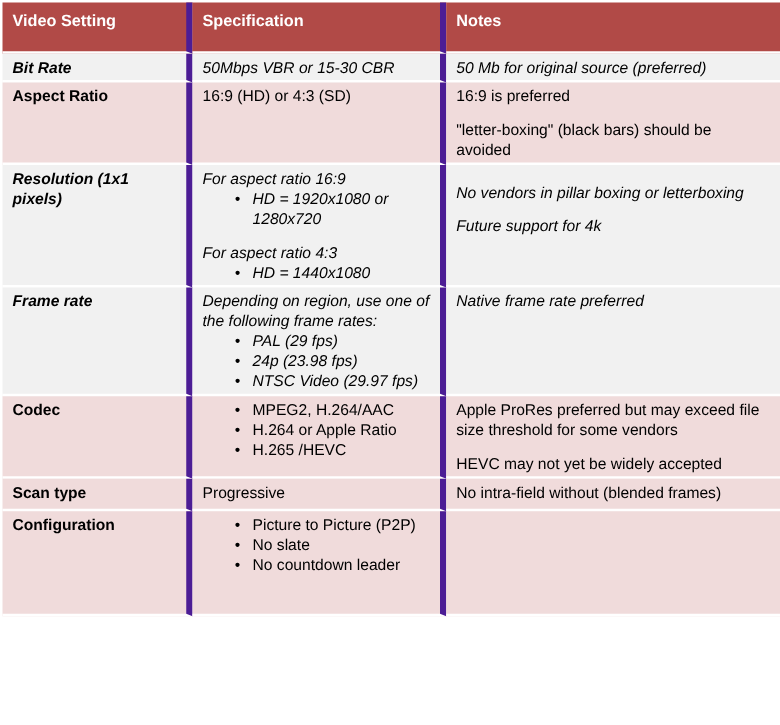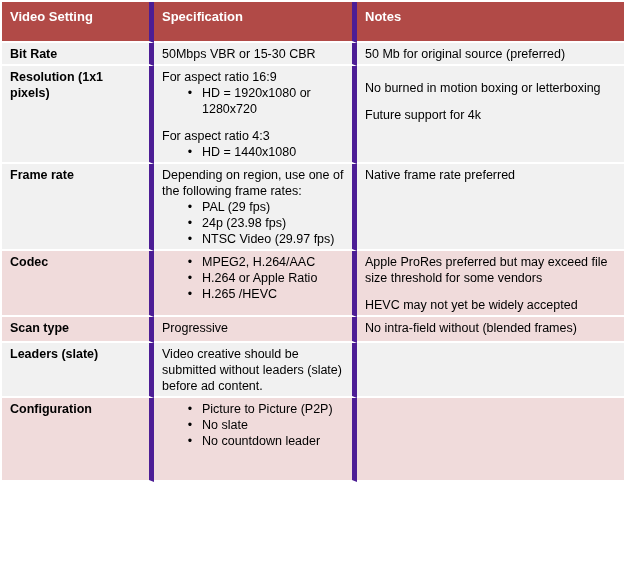--- a/index.html
+++ b/index.html
@@ -23,21 +23,21 @@
     border-bottom: 2px solid #ffffff;
     font-size: 12.5px; line-height: 16px;
     overflow: hidden;
   }
   th.sep, td.sep { border-right: 5px solid #4c1d95; }
   thead th {
     background: #b14a47; color: #ffffff;
     font-size: 13px; font-weight: bold;
     height: 30px; padding-top: 7px;
   }
-  tr.light td { background: #f1f1f1; }
+  tr.light td { background: #f1f1f1; font-style: italic; }
   tr.pink  td { background: #f0dbdb; }
   td .setting { font-weight: bold; }
   .p { margin: 0; }
   .sp { height: 11px; }
   .bli { display: flex; padding-left: 16px; }
   .bli .bg { flex: none; width: 24px; text-align: center; }
   .bli .bt { flex: 1; }
   tr.r-bit-rate      { height: 21px; }
   tr.r-aspect-ratio  { height: 59px; }
   tr.r-resolution    { height: 92px; }
@@ -71,40 +71,53 @@
           <td class="sep">
             <div class="setting">Bit Rate</div>
           </td>
           <td class="sep">
             <div class="p">50Mbps VBR or 15-30 CBR</div>
           </td>
           <td>
             <div class="p">50 Mb for original source (preferred)</div>
           </td>
         </tr>
+        <tr class="pink r-aspect-ratio">
+          <td class="sep">
+            <div class="setting">Aspect Ratio</div>
+          </td>
+          <td class="sep">
+            <div class="p">16:9 (HD) or 4:3 (SD)</div>
+          </td>
+          <td>
+            <div class="p">16:9 is preferred</div>
+            <div class="sp"></div>
+            <div class="p">"letter-boxing" (black bars) should be avoided</div>
+          </td>
+        </tr>
         <tr class="light r-resolution">
           <td class="sep">
             <div class="setting">Resolution (1x1 pixels)</div>
           </td>
           <td class="sep">
             <div class="p">For aspect ratio 16:9</div>
             <div class="bli">
               <span class="bg">•</span>
               <span class="bt">HD = 1920x1080 or 1280x720</span>
             </div>
             <div class="sp"></div>
             <div class="p">For aspect ratio 4:3</div>
             <div class="bli">
               <span class="bg">•</span>
               <span class="bt">HD = 1440x1080</span>
             </div>
           </td>
           <td>
             <div class="sp"></div>
-            <div class="p">No burned in motion boxing or letterboxing</div>
+            <div class="p">No vendors in pillar boxing or letterboxing</div>
             <div class="sp"></div>
             <div class="p">Future support for 4k</div>
           </td>
         </tr>
         <tr class="light r-frame-rate">
           <td class="sep">
             <div class="setting">Frame rate</div>
           </td>
           <td class="sep">
             <div class="p">Depending on region, use one of the following frame rates:</div>
@@ -152,29 +165,20 @@
         <tr class="pink r-scan-type">
           <td class="sep">
             <div class="setting">Scan type</div>
           </td>
           <td class="sep">
             <div class="p">Progressive</div>
           </td>
           <td>
             <div class="p">No intra-field without (blended frames)</div>
           </td>
-        </tr>
-        <tr class="light r-leaders-slate">
-          <td class="sep">
-            <div class="setting">Leaders (slate)</div>
-          </td>
-          <td class="sep">
-            <div class="p">Video creative should be submitted without leaders (slate) before ad content.</div>
-          </td>
-          <td></td>
         </tr>
         <tr class="pink r-configuration">
           <td class="sep">
             <div class="setting">Configuration</div>
           </td>
           <td class="sep">
             <div class="bli">
               <span class="bg">•</span>
               <span class="bt">Picture to Picture (P2P)</span>
             </div>

